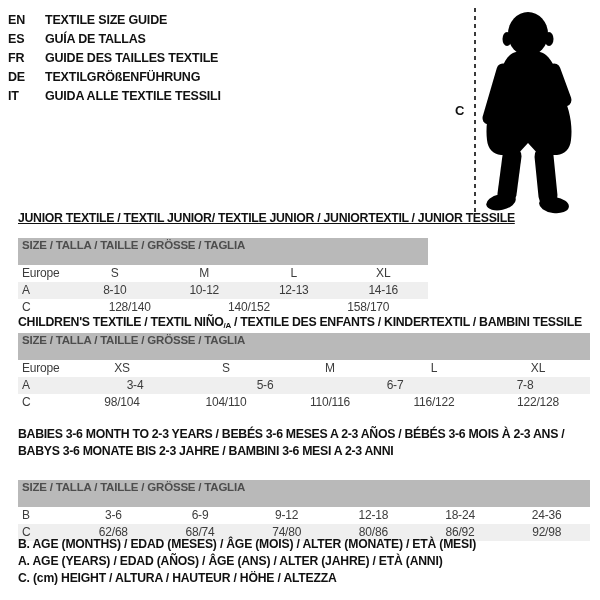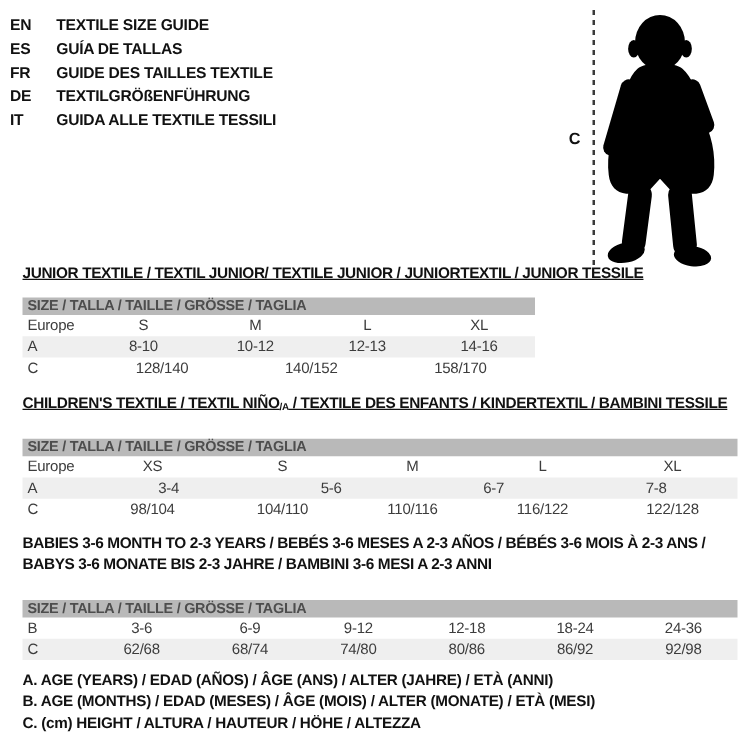--- a/index.html
+++ b/index.html
@@ -28,26 +28,26 @@
 
   
   .size-section{position:absolute;left:18px;}
   .sec-junior{top:211px;width:410px;}
   .sec-children{top:315px;width:572px;}
   .sec-babies{top:426px;width:572px;}
   .sec-title{font-size:12.3px;font-weight:bold;letter-spacing:-0.3px;line-height:14px;color:var(--title-text);white-space:nowrap;}
   .sec-title.twolines{line-height:17px;white-space:normal;}
   .subscript{font-size:8px;vertical-align:-2px;}
   .sec-junior .sec-title{margin-bottom:13px;text-decoration:underline;}
-  .sec-children .sec-title{margin-bottom:18px;text-decoration:underline;}
+  .sec-children .sec-title{}
   .sec-babies .sec-title{margin-bottom:20px;}
 
   
   .size-table{width:100%;}
-  .thead{height:14px;line-height:14px;background:var(--header-bar);color:#4d4d4d;
+  .thead{height:27px;line-height:14px;background:var(--header-bar);color:#4d4d4d;
     font-weight:bold;font-size:11.5px;padding-left:4px;letter-spacing:-0.2px;}
   .trow{display:flex;height:17px;line-height:17px;font-size:12px;color:var(--table-text);letter-spacing:-0.2px;}
   .trow.shade{background:var(--row-shade);}
   .rlabel{width:52px;padding-left:4px;}
   .cell{flex:1;text-align:center;}
 
   
   .legend{position:absolute;left:18px;top:536px;}
   .legend-row{height:17px;line-height:17px;font-weight:bold;font-size:12.2px;letter-spacing:-0.2px;white-space:nowrap;}
 </style>
@@ -174,16 +174,16 @@
       <span class="cell">68/74</span>
       <span class="cell">74/80</span>
       <span class="cell">80/86</span>
       <span class="cell">86/92</span>
       <span class="cell">92/98</span>
     </div>
   </div>
 </section>
 
 <div class="legend">
+  <div class="legend-row">B. AGE (MONTHS) / EDAD (MESES) / ÂGE (MOIS) / ALTER (MONATE) / ETÀ (MESI)</div>
   <div class="legend-row">A. AGE (YEARS) / EDAD (AÑOS) / ÂGE (ANS) / ALTER (JAHRE) / ETÀ (ANNI)</div>
-  <div class="legend-row">B. AGE (MONTHS) / EDAD (MESES) / ÂGE (MOIS) / ALTER (MONATE) / ETÀ (MESI)</div>
   <div class="legend-row">C. (cm) HEIGHT / ALTURA / HAUTEUR / HÖHE / ALTEZZA</div>
 </div>
 
 </body></html>

